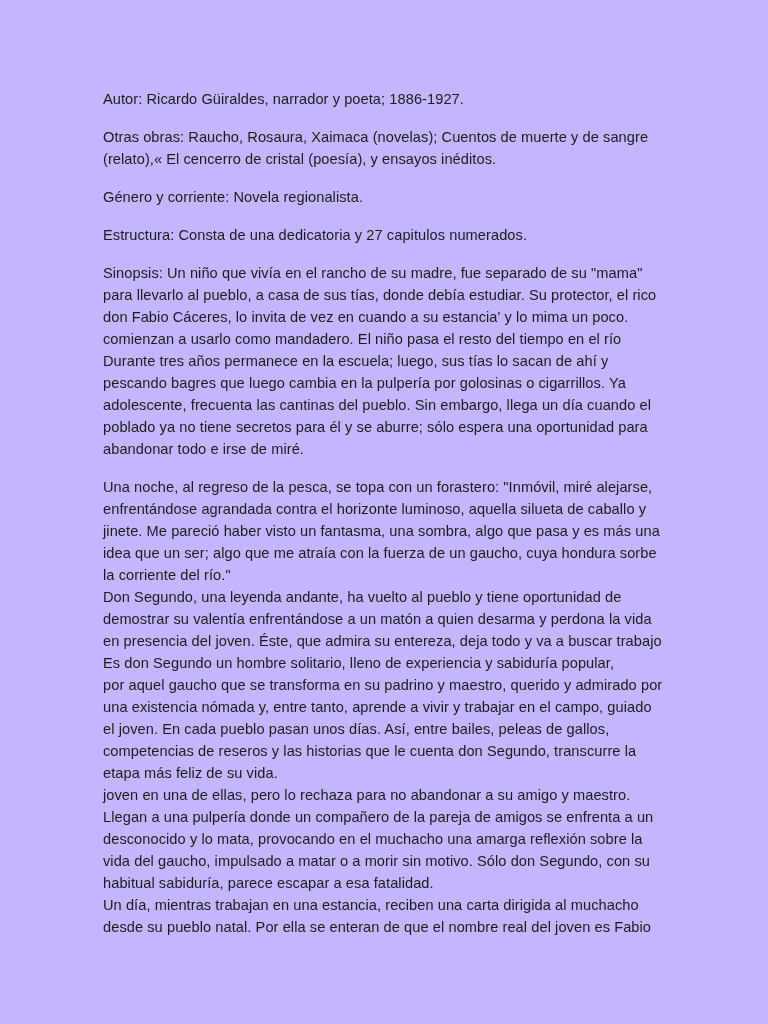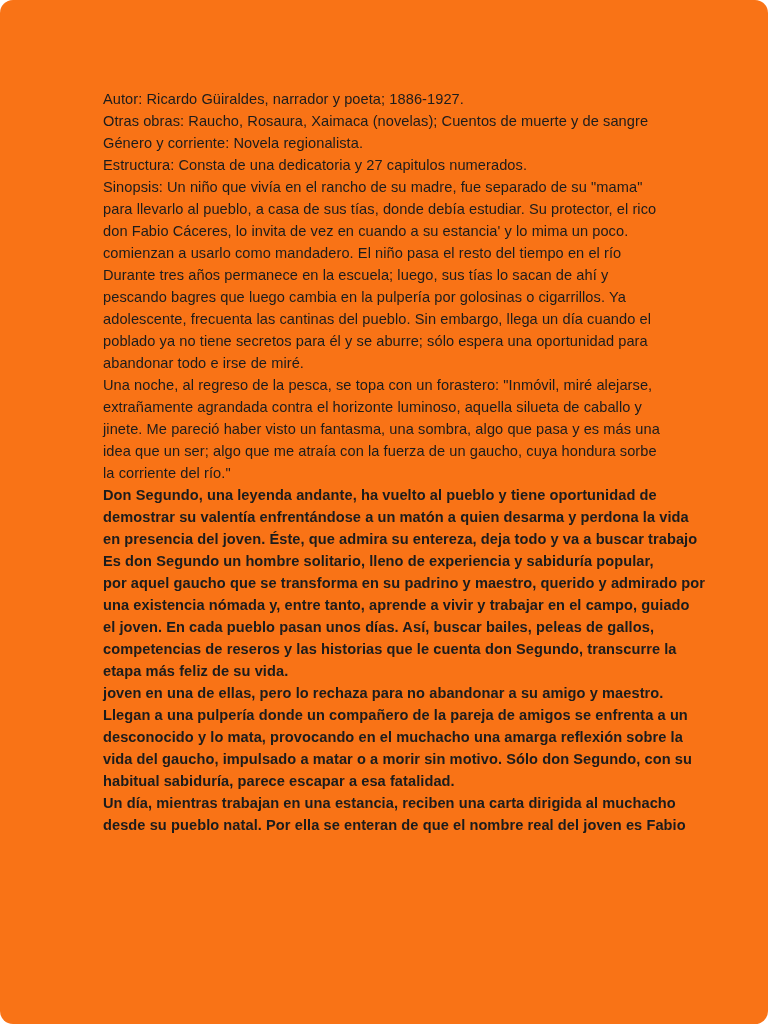--- a/index.html
+++ b/index.html
@@ -27,79 +27,80 @@
     position: absolute;
     left: 103px;
     top: 88px;
     width: 566px;
   }
   .block {
     margin: 0;
     padding: 0;
   }
   .block + .block {
+    margin-top: 16px;
   }
   .block.tight + .block.tight {
     margin-top: 0;
-    font-weight: bold;
   }
   .line {
     display: block;
     font-size: 14.6px;
     line-height: 22px;
     letter-spacing: 0.005em;
     white-space: pre;
     color: #1c1c1c;
   }
 </style>
 </head>
 <body style="color: rgb(28, 28, 28);">
 
-<div id="page" style="background: #f97316; border-radius: 13px;">
+<div id="page" style="background: #c4b5fd;">
   <div id="doc-body">
       <p class="block">
         <span class="line">Autor: Ricardo Güiraldes, narrador y poeta; 1886-1927.</span>
       </p>
       <p class="block">
         <span class="line">Otras obras: Raucho, Rosaura, Xaimaca (novelas); Cuentos de muerte y de sangre</span>
+        <span class="line">(relato),« El cencerro de cristal (poesía), y ensayos inéditos.</span>
       </p>
       <p class="block">
         <span class="line">Género y corriente: Novela regionalista.</span>
       </p>
       <p class="block">
         <span class="line">Estructura: Consta de una dedicatoria y 27 capitulos numerados.</span>
       </p>
       <p class="block">
         <span class="line">Sinopsis: Un niño que vivía en el rancho de su madre, fue separado de su "mama"</span>
         <span class="line">para llevarlo al pueblo, a casa de sus tías, donde debía estudiar. Su protector, el rico</span>
         <span class="line">don Fabio Cáceres, lo invita de vez en cuando a su estancia' y lo mima un poco.</span>
         <span class="line">comienzan a usarlo como mandadero. El niño pasa el resto del tiempo en el río</span>
         <span class="line">Durante tres años permanece en la escuela; luego, sus tías lo sacan de ahí y</span>
         <span class="line">pescando bagres que luego cambia en la pulpería por golosinas o cigarrillos. Ya</span>
         <span class="line">adolescente, frecuenta las cantinas del pueblo. Sin embargo, llega un día cuando el</span>
         <span class="line">poblado ya no tiene secretos para él y se aburre; sólo espera una oportunidad para</span>
         <span class="line">abandonar todo e irse de miré.</span>
       </p>
       <p class="block tight">
         <span class="line">Una noche, al regreso de la pesca, se topa con un forastero: "Inmóvil, miré alejarse,</span>
-        <span class="line">extrañamente agrandada contra el horizonte luminoso, aquella silueta de caballo y</span>
+        <span class="line">enfrentándose agrandada contra el horizonte luminoso, aquella silueta de caballo y</span>
         <span class="line">jinete. Me pareció haber visto un fantasma, una sombra, algo que pasa y es más una</span>
         <span class="line">idea que un ser; algo que me atraía con la fuerza de un gaucho, cuya hondura sorbe</span>
         <span class="line">la corriente del río."</span>
       </p>
       <p class="block tight">
         <span class="line">Don Segundo, una leyenda andante, ha vuelto al pueblo y tiene oportunidad de</span>
         <span class="line">demostrar su valentía enfrentándose a un matón a quien desarma y perdona la vida</span>
         <span class="line">en presencia del joven. Éste, que admira su entereza, deja todo y va a buscar trabajo</span>
       </p>
       <p class="block tight">
         <span class="line">Es don Segundo un hombre solitario, lleno de experiencia y sabiduría popular,</span>
         <span class="line">por aquel gaucho que se transforma en su padrino y maestro, querido y admirado por</span>
         <span class="line">una existencia nómada y, entre tanto, aprende a vivir y trabajar en el campo, guiado</span>
-        <span class="line">el joven. En cada pueblo pasan unos días. Así, buscar bailes, peleas de gallos,</span>
+        <span class="line">el joven. En cada pueblo pasan unos días. Así, entre bailes, peleas de gallos,</span>
         <span class="line">competencias de reseros y las historias que le cuenta don Segundo, transcurre la</span>
         <span class="line">etapa más feliz de su vida.</span>
       </p>
       <p class="block tight">
         <span class="line">joven en una de ellas, pero lo rechaza para no abandonar a su amigo y maestro.</span>
         <span class="line">Llegan a una pulpería donde un compañero de la pareja de amigos se enfrenta a un</span>
         <span class="line">desconocido y lo mata, provocando en el muchacho una amarga reflexión sobre la</span>
         <span class="line">vida del gaucho, impulsado a matar o a morir sin motivo. Sólo don Segundo, con su</span>
         <span class="line">habitual sabiduría, parece escapar a esa fatalidad.</span>
       </p>

